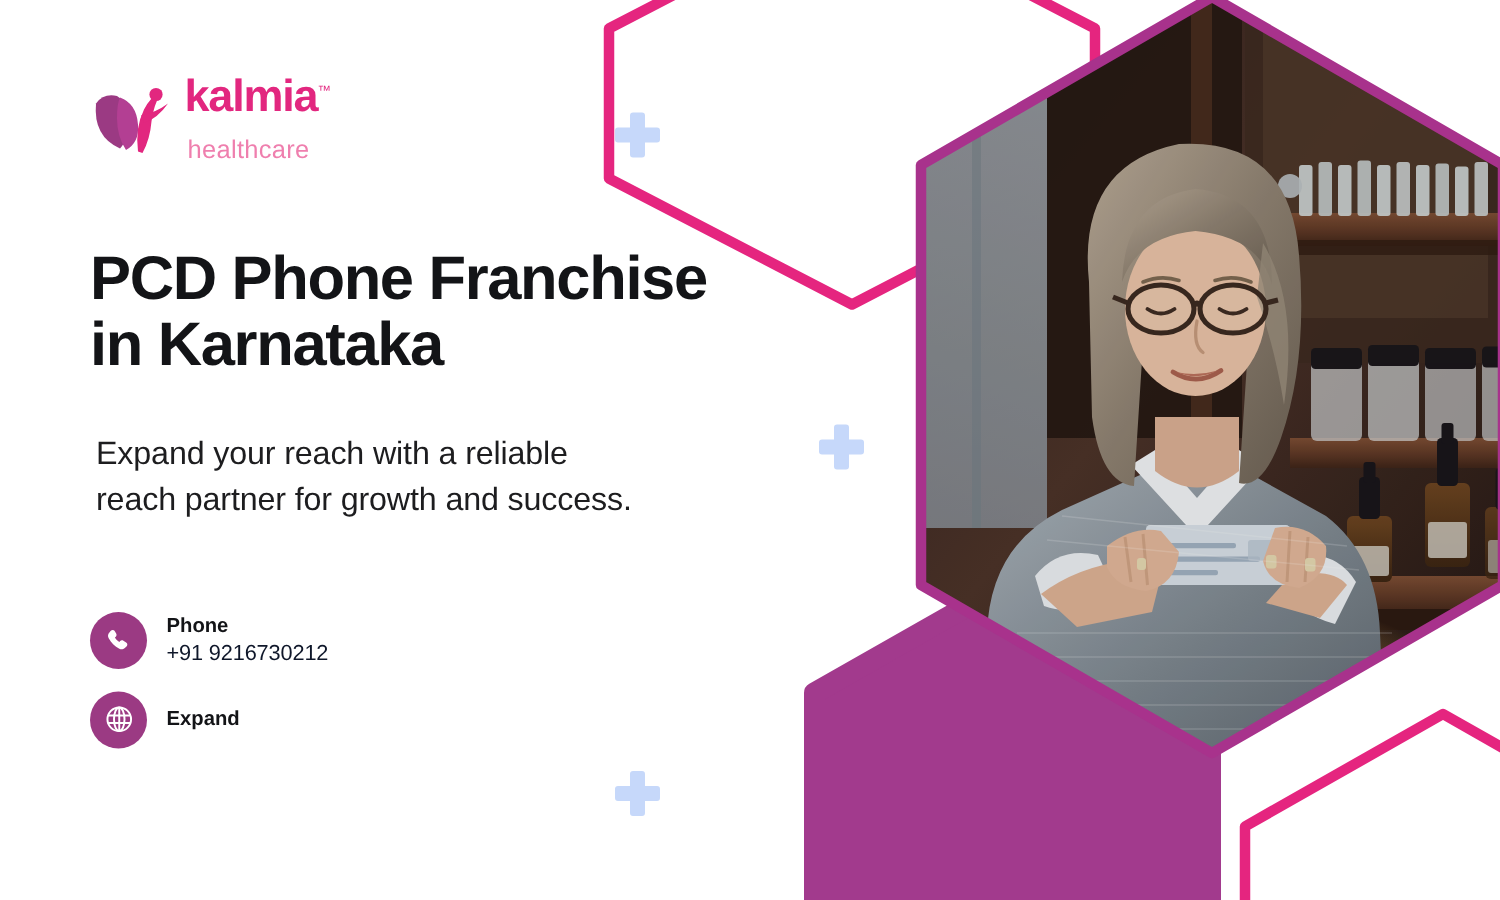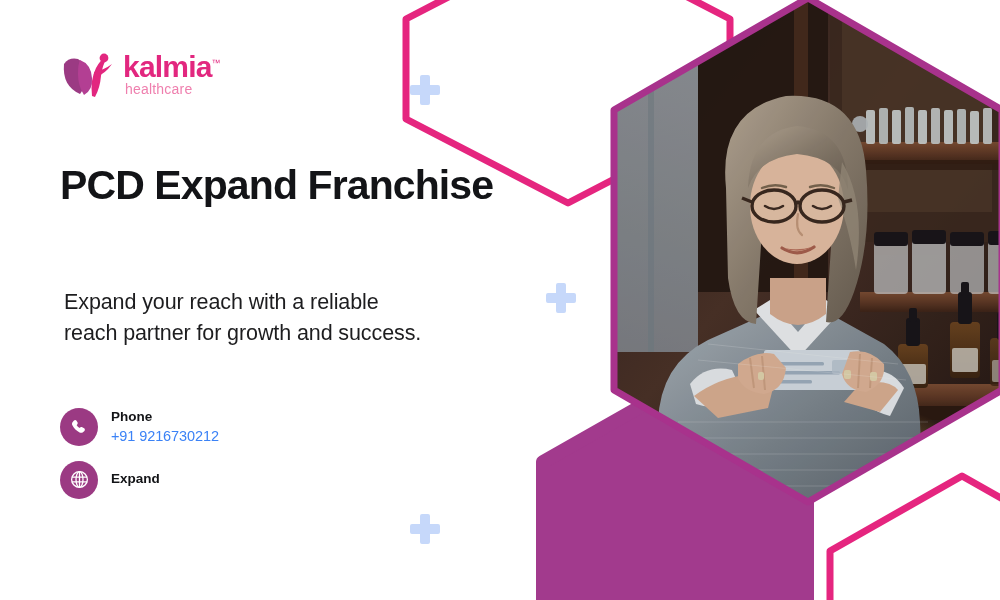--- a/index.html
+++ b/index.html
@@ -60,24 +60,24 @@
     color: #e2277f;
     letter-spacing: -0.8px;
     position: relative;
   }
   .logo-tm {
     font-size: 9px;
     vertical-align: super;
     font-weight: normal;
   }
   .logo-sub {
-    font-size: 14px;
+    font-size: 17px;
     color: #ef7fae;
     letter-spacing: 0.2px;
-    margin-top: 0;
+    margin-top: 11px;
     margin-left: 2px;
   }
 
   
   .headline {
     position: absolute;
     left: 60px;
     top: 163px;
     width: 470px;
     font-size: 41px;
@@ -128,21 +128,21 @@
   .contact-icon svg { display: block; }
   .contact-text { display: flex; flex-direction: column; }
   .contact-label {
     font-size: 13.5px;
     font-weight: bold;
     color: #131417;
     line-height: 1.35;
   }
   .contact-value {
     font-size: 14.5px;
-    color: #3b82f6;
+    color: #0f172a;
     line-height: 1.4;
     letter-spacing: -0.1px;
   }
 </style>
 </head>
 <body>
 
 <div id="banner">
 
   <div class="hex-layer">
@@ -373,21 +373,22 @@
       <path d="M 34 22 Q 44 20 52 14 Q 45 24 36 27 Z" fill="#e2277f"></path>
       <circle cx="44" cy="8" r="4.4" fill="#e2277f"></circle>
     </svg>
     <div class="logo-text">
       <div class="logo-word"><span>kalmia</span><span class="logo-tm">™</span></div>
       <div class="logo-sub">healthcare</div>
     </div>
   </div>
 
   <h1 class="headline">
-    <span>PCD Expand Franchise</span><br>
+    <span>PCD Phone Franchise</span><br>
+    <span>in Karnataka</span>
   </h1>
 
   <p class="subhead">
     <span>Expand your reach with a reliable</span><br>
     <span>reach partner for growth and success.</span>
   </p>
 
   <div class="contacts">
 
     <div class="contact-row">

